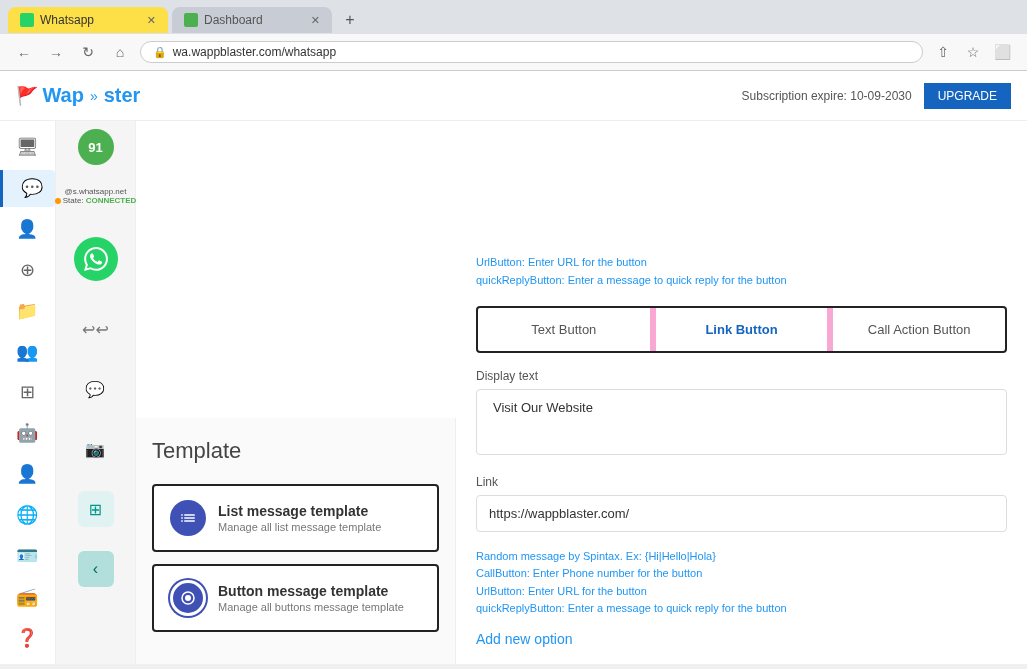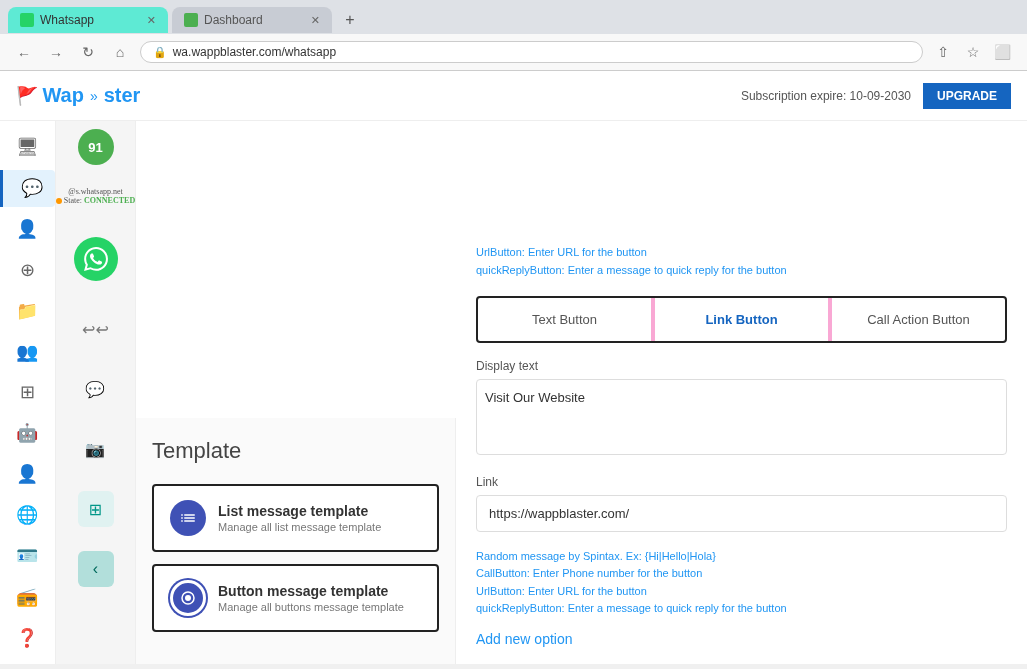--- a/index.html
+++ b/index.html
@@ -15,21 +15,21 @@
       display: flex;
       align-items: center;
       gap: 6px;
       padding: 6px 12px;
       border-radius: 8px 8px 0 0;
       font-size: 12px;
       cursor: pointer;
       min-width: 160px;
     }
     .tab.active {
-      background: #5eead4;
+      background: #fde047;
       color: #333;
     }
     .tab.inactive {
       background: #c8ccd4;
       color: #555;
     }
     .tab-favicon {
       width: 14px;
       height: 14px;
       background: #25d366;
@@ -146,21 +146,21 @@
     }
     .subscription-text {
       font-size: 12px;
       color: #555;
     }
     .upgrade-btn {
       background: #1565C0;
       color: white;
       padding: 6px 14px;
       font-size: 12px;
-      font-weight: bold;
+      font-weight: normal;
       border: none;
       cursor: pointer;
     }
 
     
     .main-layout {
       display: flex;
       flex: 1;
       overflow: hidden;
     }
@@ -218,21 +218,20 @@
       color: white;
       font-weight: bold;
       font-size: 13px;
       margin-bottom: 2px;
     }
     .account-info {
       text-align: center;
       font-size: 9px;
       color: #333;
       margin-bottom: 4px;
-      font-family: Liberation Serif, serif;
     }
     .connected-badge {
       display: flex;
       align-items: center;
       gap: 2px;
       font-size: 9px;
     }
     .connected-dot {
       width: 6px;
       height: 6px;
@@ -363,45 +362,45 @@
       margin-bottom: 16px;
       overflow: hidden;
     }
     .button-option {
       flex: 1;
       padding: 14px 10px;
       text-align: center;
       font-size: 13px;
       color: #555;
       cursor: pointer;
-      border-right: 4px solid #f9a8d4;
+      border-right: 6px solid #f9a8d4;
     }
     .button-option:last-child {
       border-right: none;
     }
     .button-option.active {
       color: #1565C0;
       font-weight: 600;
     }
 
     
     .field-label {
       font-size: 12px;
       color: #555;
       margin-bottom: 6px;
     }
     .field-textarea {
       width: 100%;
       border: 1px solid #ddd;
       border-radius: 4px;
-      padding: 10px 8px;
+      padding: 10px 16px;
       font-size: 13px;
       color: #333;
       resize: none;
-      height: 76px;
+      height: 66px;
       margin-bottom: 16px;
       font-family: Arial, sans-serif;
     }
     .field-input {
       width: 100%;
       border: 1px solid #ddd;
       border-radius: 4px;
       padding: 10px 12px;
       font-size: 13px;
       color: #333;

